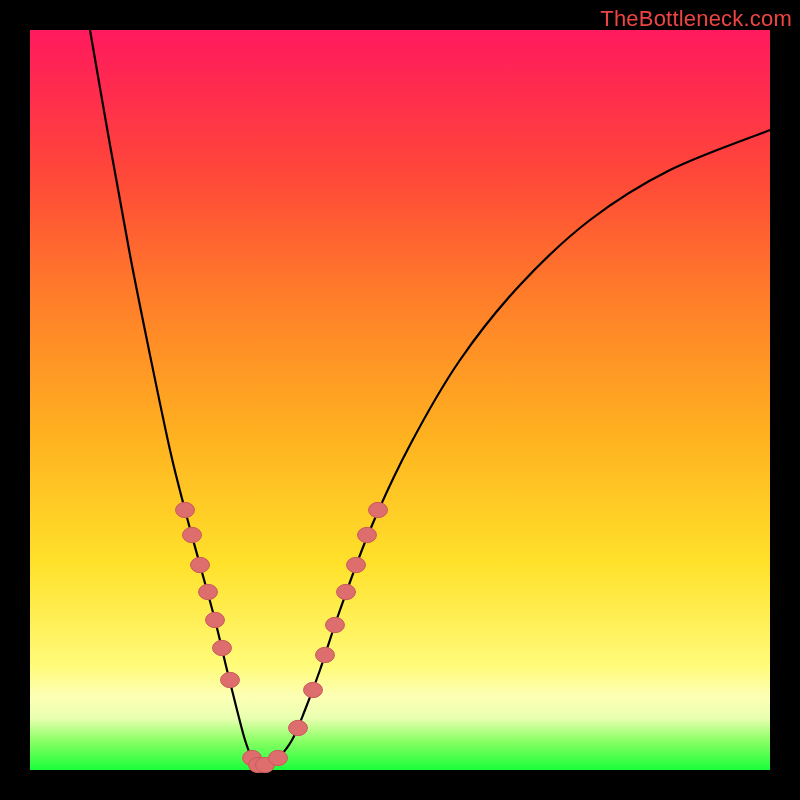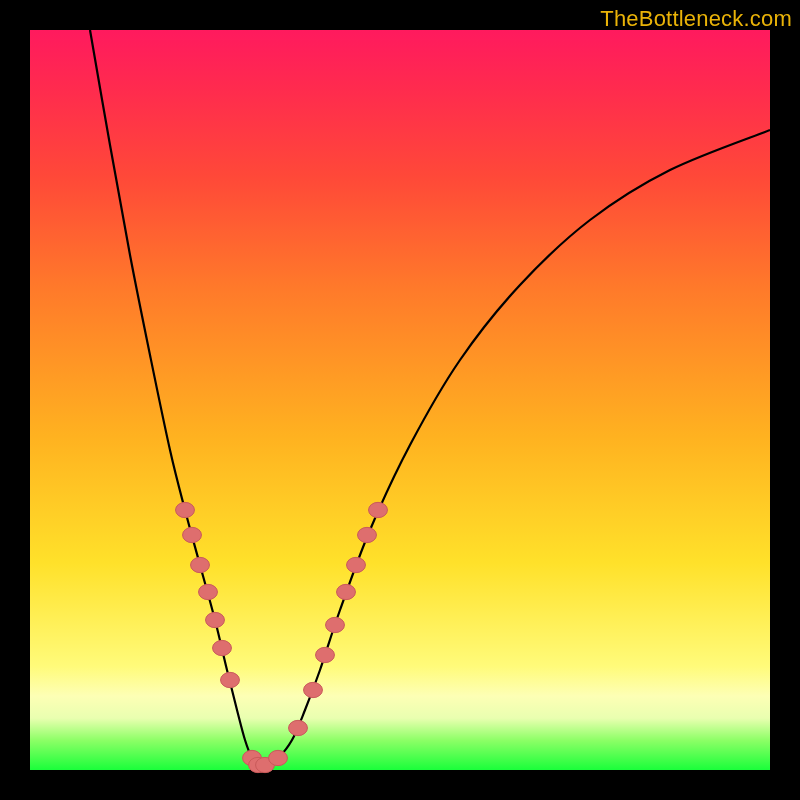--- a/index.html
+++ b/index.html
@@ -38,21 +38,21 @@
       #fdffb5 90%,
       #e9ffb0 93%,
       #8cff66 96%,
       #1aff3a 100%
     );
   }
   .watermark {
     position: absolute;
     top: 6px;
     right: 8px;
-    color: #eab308;
+    color: #ef4444;
     font-size: 22px;
     font-weight: 400;
     letter-spacing: 0.2px;
     user-select: none;
   }
   svg.curve {
     position: absolute;
     left: 0;
     top: 0;
     width: 740px;

